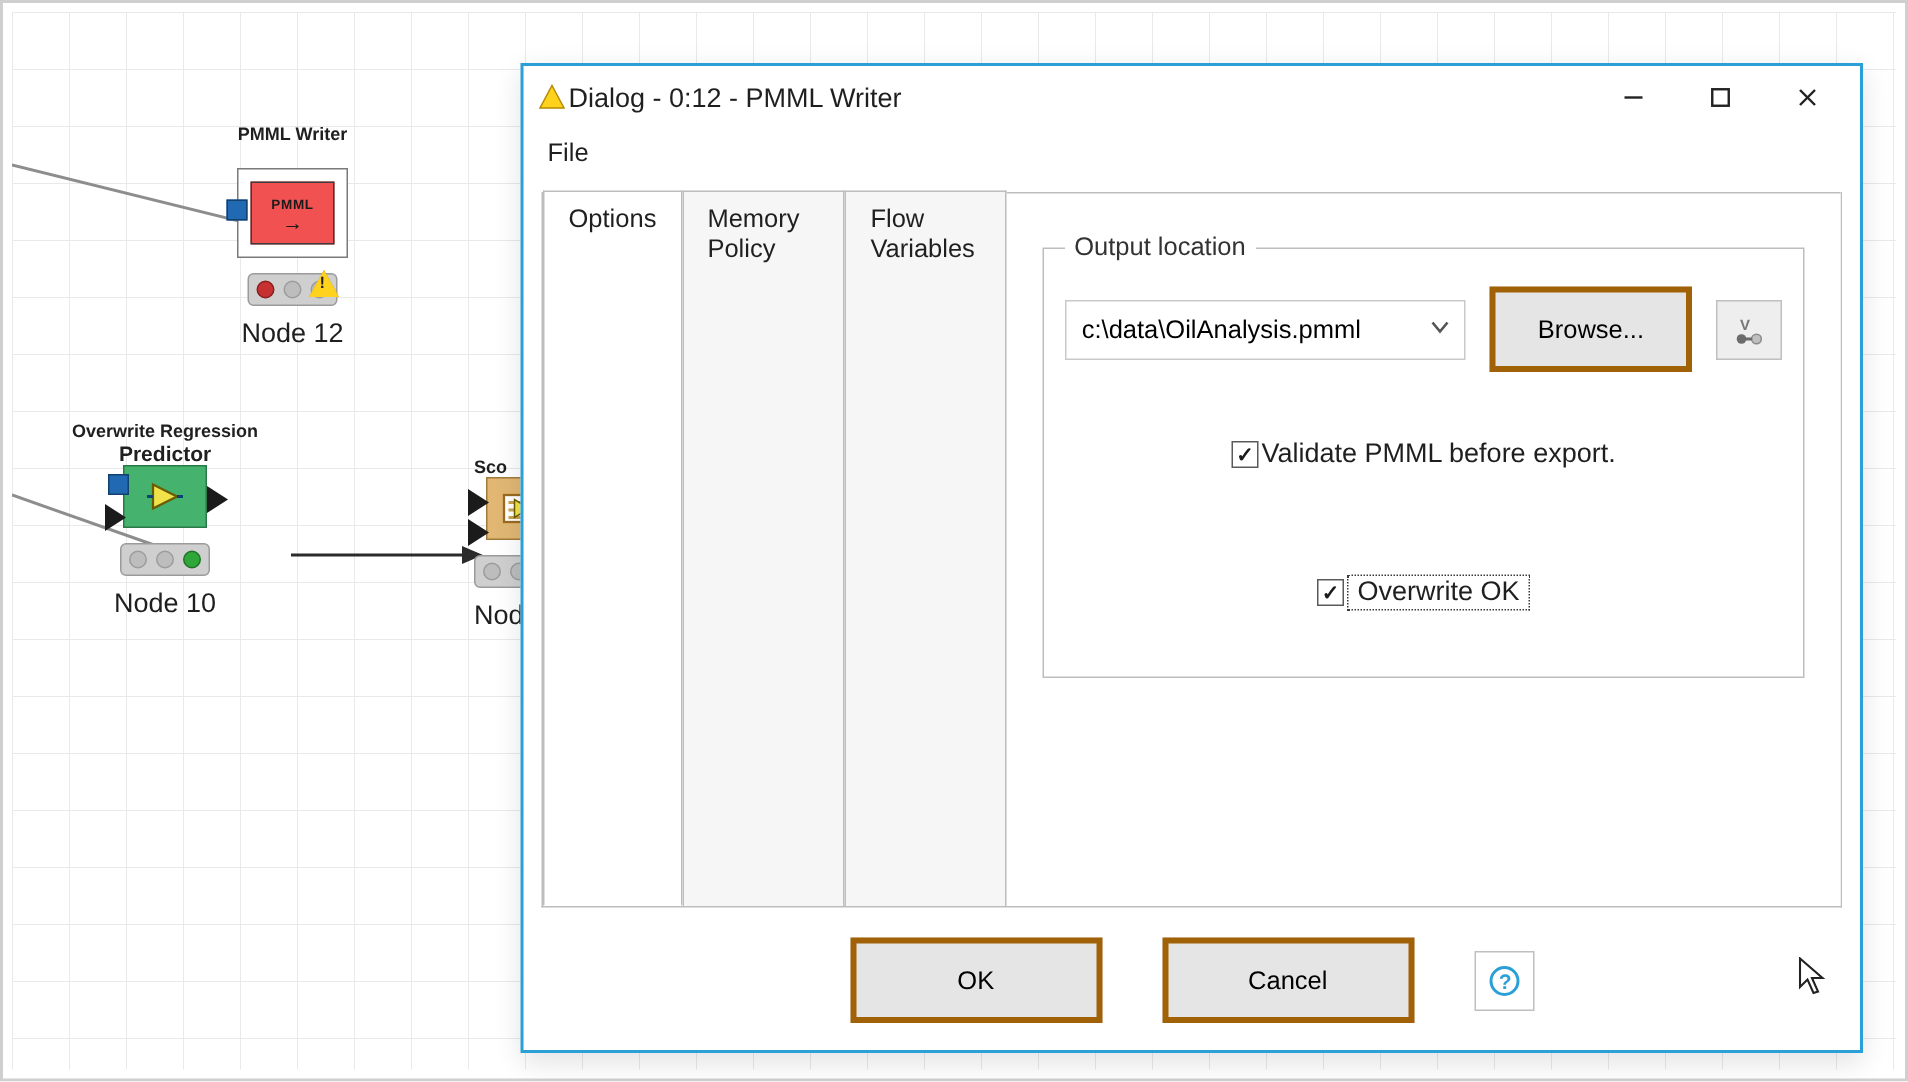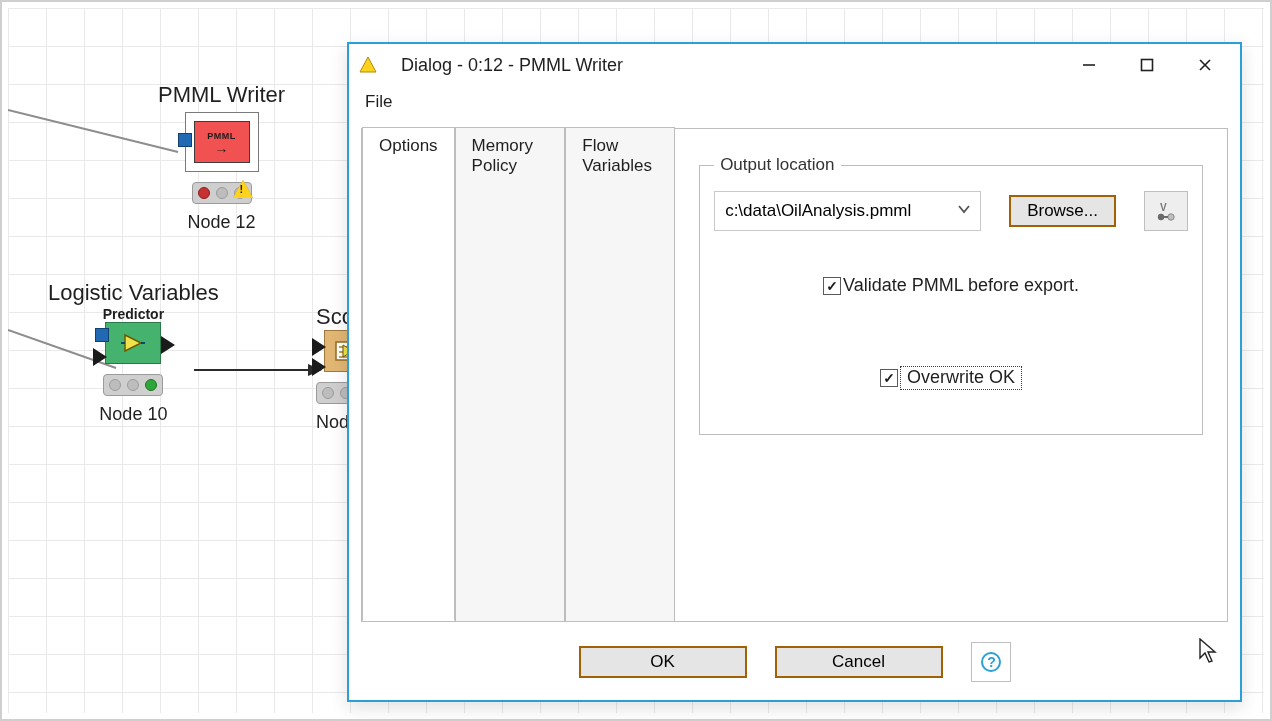--- a/index.html
+++ b/index.html
@@ -45,23 +45,23 @@
   .canvas {
     position: absolute; inset: 6px;
     background-image:
       linear-gradient(to right, var(--grid) 1px, transparent 1px),
       linear-gradient(to bottom, var(--grid) 1px, transparent 1px);
     background-size: 38px 38px;
   }
 
   
   .node { position: absolute; text-align: center; }
-  .node .node-title { font-weight: 400; font-size: 22px; white-space: nowrap; }
+  .node .node-title { font-weight: 700; font-size: 12px; white-space: nowrap; }
   .node .node-title-line2 { font-weight: 700; font-size: 14px; }
-  .node .node-body-wrap { display: inline-block; padding: 8px; border: 1px solid #7a7a7a; background: #fff; margin-top: 4px; }
+  .node .node-body-wrap { display: inline-block; padding: 8px; border: 1px solid #7a7a7a; background: #fff; margin-top: 16px; }
   .node .node-body {
     width: 56px; height: 42px; border: 1px solid #3c3c3c; display: flex; align-items: center; justify-content: center;
   }
   .node .node-status {
     width: 60px; height: 22px; margin: 10px auto 0;
     border: 1px solid #9b9b9b; border-radius: 4px; background: var(--status-bg);
     display: flex; align-items: center; justify-content: center; gap: 6px;
     position: relative;
   }
   .node .dot { width: 12px; height: 12px; border-radius: 50%; background: var(--status-gray); border: 1px solid #9c9c9c; }
@@ -103,21 +103,21 @@
   
   .dialog {
     position: absolute; left: 345px; top: 40px; width: 895px; height: 660px;
     background: var(--bg-dialog); border: 2px solid var(--titlebar-border);
     box-shadow: 0 6px 18px rgba(0,0,0,0.12);
     display: flex; flex-direction: column; font-size: 17px;
   }
   .titlebar {
     height: 42px; display: flex; align-items: center; justify-content: space-between; padding: 0 6px 0 10px;
   }
-  .titlebar-left { display: flex; align-items: center; gap: 24px; }
+  .titlebar-left { display: flex; align-items: center; gap: 2px; }
   .title-icon { width: 18px; height: 18px; }
   .titlebar-title { font-size: 18px; }
   .win-controls { display: flex; align-items: center; }
   .win-btn { width: 58px; height: 38px; display: flex; align-items: center; justify-content: center; }
   .win-btn svg { display: block; }
 
   .menu-bar { padding: 4px 12px 8px; }
   .menu-item { display: inline-block; padding: 2px 4px; }
 
   .tabs-wrap { margin: 6px 12px 0; border: 1px solid var(--tab-border); border-top: none; position: relative; flex: 1; display: flex; flex-direction: row; }
@@ -125,43 +125,43 @@
   .tab {
     padding: 8px 16px; border: 1px solid var(--tab-border); border-bottom: none; background: #f6f6f6; font-size: 17px; cursor: default;
   }
   .tab.active { background: #fff; position: relative; z-index: 2; border-bottom: 1px solid #fff; }
   .tabs-body { border-top: 1px solid var(--tab-border); background: #fff; padding: 14px 12px 18px; }
 
   fieldset.output-loc {
     border: 1px solid var(--fieldset-border); padding: 16px 14px 24px; margin: 12px;
   }
   fieldset.output-loc > legend { padding: 0 6px; color: #333; font-size: 17px; }
-  .row { display: flex; align-items: center; gap: 28px; }
+  .row { display: flex; align-items: center; gap: 16px; }
   .path-input {
     flex: 1; height: 40px; border: 1px solid var(--border-light); padding: 0 34px 0 10px; font-size: 17px; position: relative; background: #fff;
   }
   .combo { position: relative; flex: 1; }
   .combo .chevron { position: absolute; right: 10px; top: 50%; transform: translateY(-50%); color: #555; pointer-events: none; }
   .btn {
-    height: 32px; padding: 0 16px; background: var(--bg-btn); border: 2px solid #a16207; font-size: 17px; cursor: default;
+    height: 57px; padding: 0 28px; background: var(--bg-btn); border: 4px solid #a16207; font-size: 17px; cursor: default;
   }
   .flowvar-btn {
     width: 44px; height: 40px; border: 1px solid #bfbfbf; background: #eee; display: flex; align-items: center; justify-content: center;
   }
 
   .center-col { display: flex; flex-direction: column; align-items: center; gap: 70px; padding: 44px 0 20px; }
   .chk-row { display: flex; align-items: center; gap: 2px; font-size: 18px; }
   .chk {
     width: 18px; height: 18px; border: 1px solid #5a5a5a; display: inline-flex; align-items: center; justify-content: center;
   }
   .chk.checked::after { content: "✓"; font-size: 14px; line-height: 14px; color: #1a1a1a; font-weight: 700; }
   .dotted { border: 1px dotted #3a3a3a; padding: 0 6px 1px; }
 
   .dialog-footer {
-    display: flex; align-items: center; justify-content: center; gap: 28px; padding: 20px 12px 18px;
+    display: flex; align-items: center; justify-content: center; gap: 40px; padding: 20px 12px 18px;
   }
   .dialog-footer .btn { width: 168px; }
   .help-btn {
     width: 40px; height: 40px; border: 1px solid #bfbfbf; display: flex; align-items: center; justify-content: center; background: #fff;
   }
 
   
   .cursor { position: absolute; left: 850px; top: 594px; width: 20px; height: 28px; }
 
 </style>
@@ -192,21 +192,21 @@
       <div class="node-status">
         <span class="dot red"></span>
         <span class="dot"></span>
         <span class="dot"></span>
         <span class="warn-tri"></span>
       </div>
       <div class="node-caption">Node 12</div>
     </div>
 
     <div class="node" style="left:40px; top:272px;">
-      <div class="node-title">Logistic Variables</div>
+      <div class="node-title">Overwrite Regression</div>
       <div class="node-title-line2">Predictor</div>
       <div style="position:relative; display:inline-block;">
         <span class="port" style="left:-10px; top:6px;"></span>
         <span class="port tri-left" style="left:-12px; top:26px;"></span>
         <div class="node-body body-green" style="border:1px solid #2a7a49;">
           <span class="predict-glyph">
             <svg width="28" height="24" viewBox="0 0 28 24">
               <polygon points="6,4 6,20 22,12" fill="#f2e24a" stroke="#6b5b00" stroke-width="1.5"></polygon>
               <path d="M2 12 H6 M22 12 H26" stroke="#0a4477" stroke-width="2"></path>
             </svg>

